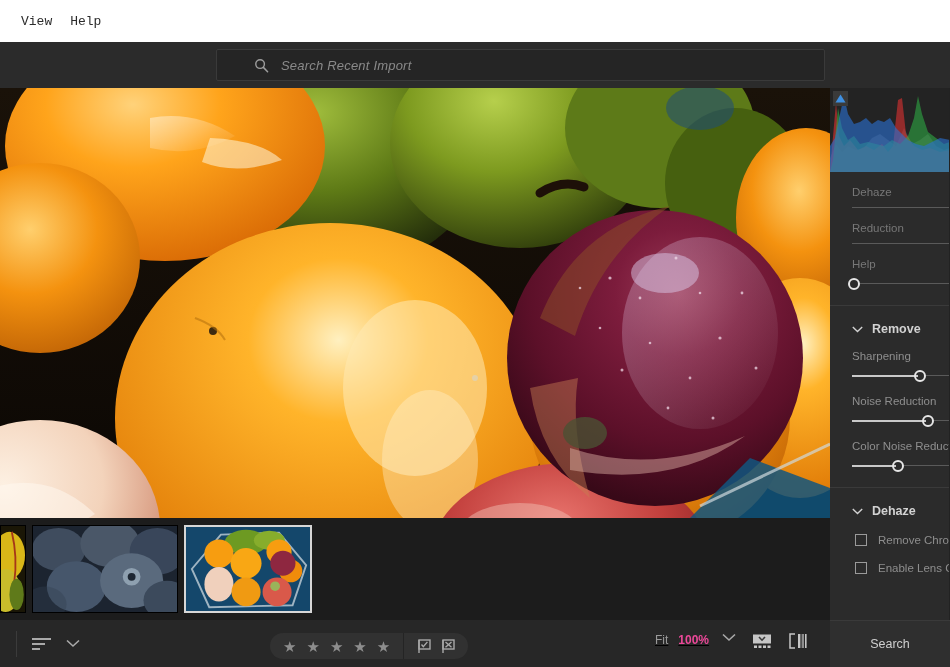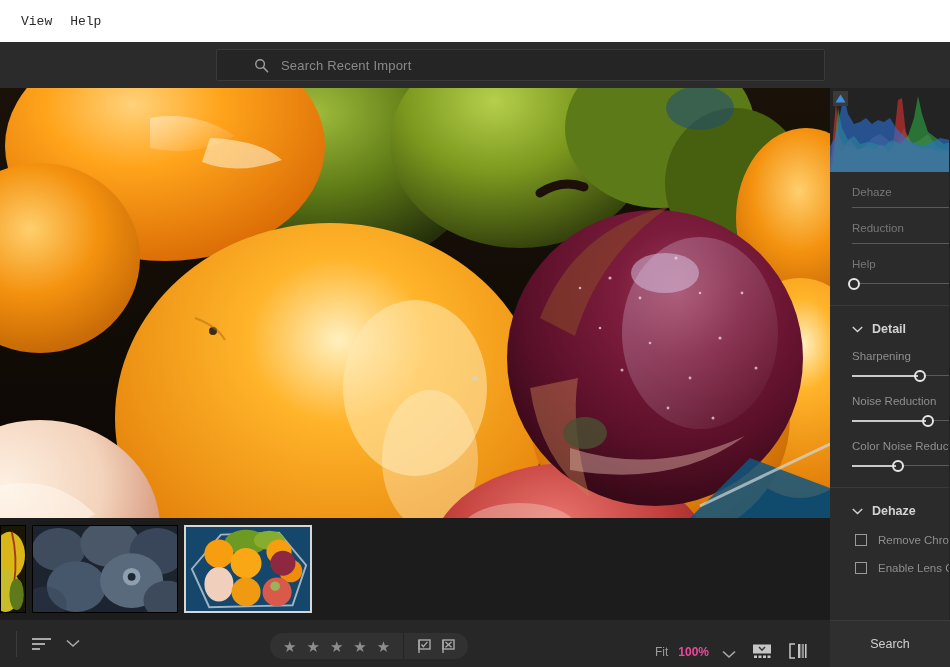--- a/index.html
+++ b/index.html
@@ -26,21 +26,21 @@
     position: absolute; top: 42px; left: 0; width: 950px; height: 46px;
     background: #2b2b2b;
   }
   .searchbox {
     position: absolute; left: 216px; top: 7px; width: 609px; height: 32px;
     background: #252525; border: 1px solid #3a3a3a; border-radius: 2px;
     display: flex; align-items: center;
   }
   .search-icon { margin-left: 37px; width: 15px; height: 15px; display:block; }
   .search-ph {
-    margin-left: 12px; font-size: 13px; color: #8a8a8a; 
+    margin-left: 12px; font-size: 13px; color: #8a8a8a; font-style: italic;
     font-family: "Liberation Sans", sans-serif; letter-spacing: .2px;
   }
   .filter-icon { position: absolute; left: 832px; top: 57px; width: 16px; height: 16px; }
 
   
   .stage {
     position: absolute; left: 0; top: 88px; width: 830px; height: 430px;
     overflow: hidden; background: #000;
   }
   .photo { position:absolute; inset:0; }
@@ -71,21 +71,21 @@
     background: #313131; border-radius: 13px; display: flex; align-items: center;
   }
   .stars { display: flex; align-items: center; padding: 0 8px; }
   .star { font-size: 15px; color: #8d8d8d; margin: 0 5px; line-height: 1; }
   .pillsep { width: 1px; height: 26px; background: #242424; }
   .flags { display: flex; align-items: center; padding: 0 8px; }
   .flagicon { width: 16px; height: 16px; margin: 0 4px; }
 
   .zoomgroup {
     position: absolute; left: 655px; top: 633px; height: 26px;
-    display: flex; align-items: flex-end;
+    display: flex; align-items: flex-start; text-decoration: underline;
   }
   .fitlbl { font-size: 12px; color: #9a9a9a; margin-right: 10px; }
   .pctlbl { font-size: 12px; color: #ec4899; font-weight: bold; }
   .viewicon { width: 20px; height: 16px; margin-left: 16px; }
 
   
   .rightpanel {
     position: absolute; left: 830px; top: 88px; width: 119px; height: 579px;
     background: #2b2b2b; overflow: hidden;
   }
@@ -418,21 +418,21 @@
           <div class="knob" style="left:-4px;"></div>
         </div>
       </div>
 
       <div class="sec-divider"></div>
 
       <div class="sec-header">
         <svg class="sec-chev" viewBox="0 0 11 7">
           <polyline points="0.8,1 5.5,5.6 10.2,1" fill="none" stroke="#d2d2d2" stroke-width="1.4"></polyline>
         </svg>
-        <span class="sec-title">Detail</span>
+        <span class="sec-title">Remove</span>
       </div>
 
       <div class="adj">
         <div class="adj-label">Sharpening</div>
         <div class="track">
           <div class="line-l" style="left:0;width:66px;"></div>
           <div class="line-r" style="left:72px;width:68px;"></div>
           <div class="knob" style="left:62px;"></div>
         </div>
 

